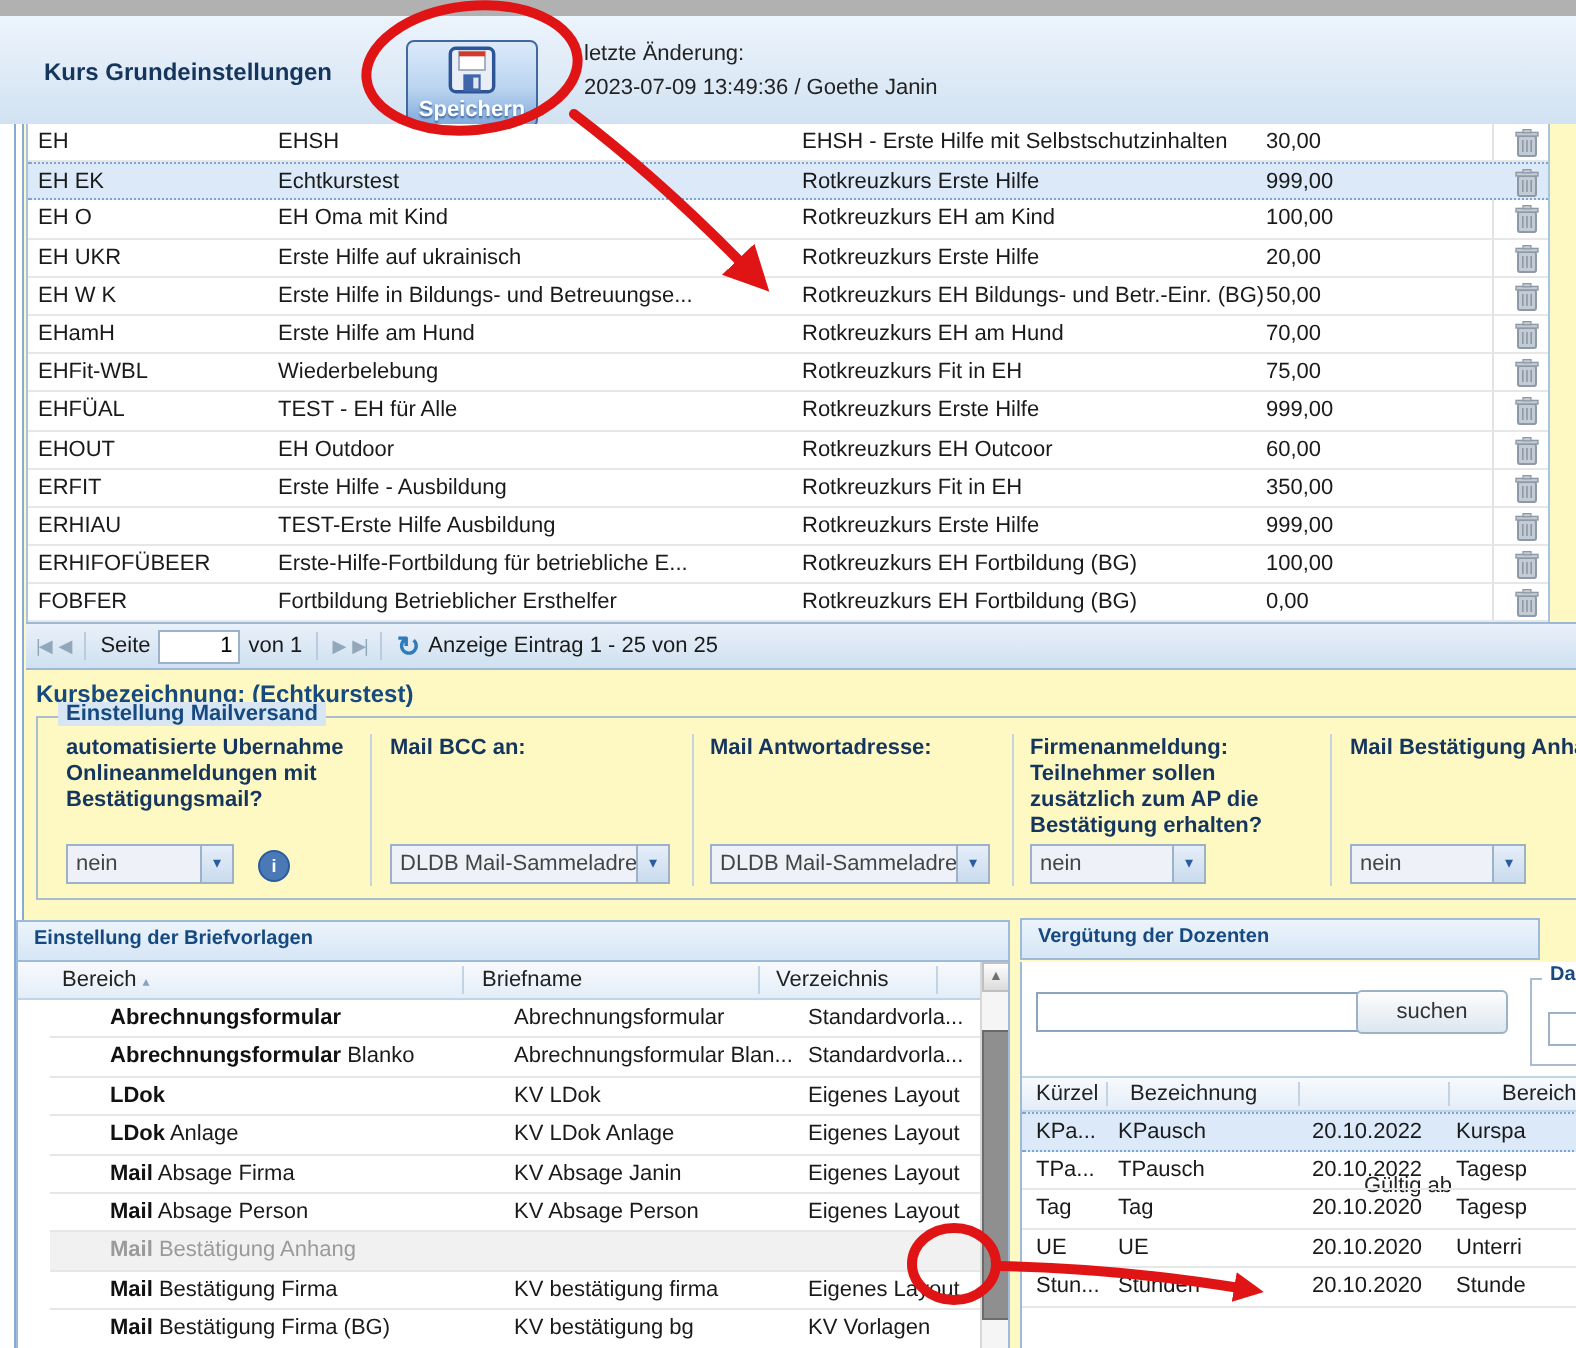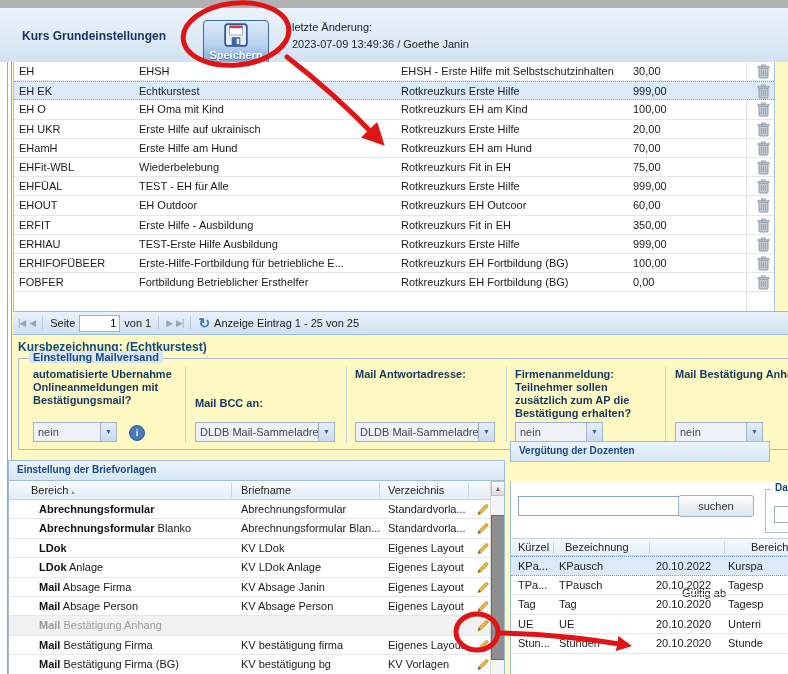--- a/index.html
+++ b/index.html
@@ -52,21 +52,21 @@
   
   .phd{position:absolute;height:21px;background:linear-gradient(#ecf4fc,#d6e6f5);border:1px solid #9dbbd9;box-sizing:border-box;}
   .phd>span{position:absolute;left:8px;top:3px;font-weight:bold;font-size:10px;color:#15497f;white-space:nowrap;}
   
   .lpanel{position:absolute;left:8px;top:481px;width:497px;height:193px;background:#fff;
           border-left:1px solid #9dbbd9;border-right:1px solid #9dbbd9;box-sizing:border-box;overflow:hidden;}
   .lthead{position:relative;height:19px;background:linear-gradient(#f7fafd,#e3edf8);border-bottom:1px solid #c2d3e4;box-sizing:border-box;}
   .lthead>span{position:absolute;top:3px;color:#222;cursor:pointer;white-space:nowrap;}
   .lthead .hsep{position:absolute;top:2px;bottom:2px;border-left:1px solid #c2d3e4;}
   .sort{color:#87a3c0;font-size:7px;margin-left:3px;}
-  .lrow{position:relative;height:19.4px;border-bottom:1px solid #e7e7e7;box-sizing:border-box;}
+  .lrow{position:relative;height:19.4px;border-bottom:1px solid #e7e7e7;box-sizing:border-box;margin-left:16px;}
   .lrow>span{position:absolute;top:3px;white-space:nowrap;}
   .lrow b{color:#111;}
   .lrow.muted{background:#f1f1f1;color:#9a9a9a;}
   .lrow.muted b{color:#9a9a9a;}
   .lb{left:30px;} .lbrief{left:232px;} .lverz{left:379px;}
   .pencil{left:466px !important;top:2px !important;width:15px;height:15px;cursor:pointer;}
   .lscroll{position:absolute;left:481px;top:0;width:15px;height:193px;background:#f5f5f5;border-left:1px solid #d7d7d7;box-sizing:border-box;}
   .sb-up{position:absolute;left:0;top:0;right:0;height:15px;background:linear-gradient(#fdfdfd,#dcdcdc);
          border:1px solid #c0c0c0;box-sizing:border-box;color:#707070;font-size:7px;text-align:center;line-height:13px;cursor:pointer;}
   .sb-thumb{position:absolute;left:0;right:0;top:34px;height:145px;background:#8f8f8f;border:1px solid #6b6b6b;box-sizing:border-box;cursor:grab;}
@@ -163,20 +163,32 @@
       <span class="cc-cat">Rotkreuzkurs Erste Hilfe</span>
       <span class="cc-price">20,00</span>
       <span class="cc-trash"><svg width="13" height="15" viewBox="0 0 13 15">
             <rect x="2" y="4" width="9" height="10" rx="1" fill="#c3cbd4" stroke="#8d99a6"></rect>
             <rect x="1" y="2.2" width="11" height="1.8" fill="#c3cbd4" stroke="#8d99a6" stroke-width="0.7"></rect>
             <rect x="4.5" y="0.8" width="4" height="1.6" fill="#c3cbd4" stroke="#8d99a6" stroke-width="0.6"></rect>
             <path d="M4.4 6 V12 M6.5 6 V12 M8.6 6 V12" stroke="#8d99a6" stroke-width="0.8" fill="none"></path>
           </svg></span>
     </div>
     <div class="crow">
+      <span class="cc-code">EH W K</span>
+      <span class="cc-name">Erste Hilfe in Bildungs- und Betreuungse...</span>
+      <span class="cc-cat">Rotkreuzkurs EH Bildungs- und Betr.-Einr. (BG)</span>
+      <span class="cc-price">50,00</span>
+      <span class="cc-trash"><svg width="13" height="15" viewBox="0 0 13 15">
+            <rect x="2" y="4" width="9" height="10" rx="1" fill="#c3cbd4" stroke="#8d99a6"></rect>
+            <rect x="1" y="2.2" width="11" height="1.8" fill="#c3cbd4" stroke="#8d99a6" stroke-width="0.7"></rect>
+            <rect x="4.5" y="0.8" width="4" height="1.6" fill="#c3cbd4" stroke="#8d99a6" stroke-width="0.6"></rect>
+            <path d="M4.4 6 V12 M6.5 6 V12 M8.6 6 V12" stroke="#8d99a6" stroke-width="0.8" fill="none"></path>
+          </svg></span>
+    </div>
+    <div class="crow">
       <span class="cc-code">EHamH</span>
       <span class="cc-name">Erste Hilfe am Hund</span>
       <span class="cc-cat">Rotkreuzkurs EH am Hund</span>
       <span class="cc-price">70,00</span>
       <span class="cc-trash"><svg width="13" height="15" viewBox="0 0 13 15">
             <rect x="2" y="4" width="9" height="10" rx="1" fill="#c3cbd4" stroke="#8d99a6"></rect>
             <rect x="1" y="2.2" width="11" height="1.8" fill="#c3cbd4" stroke="#8d99a6" stroke-width="0.7"></rect>
             <rect x="4.5" y="0.8" width="4" height="1.6" fill="#c3cbd4" stroke="#8d99a6" stroke-width="0.6"></rect>
             <path d="M4.4 6 V12 M6.5 6 V12 M8.6 6 V12" stroke="#8d99a6" stroke-width="0.8" fill="none"></path>
           </svg></span>
@@ -285,21 +297,21 @@
   <div class="kursbez">Kursbezeichnung: (Echtkurstest)</div>
 
   <div class="mailfs">
     <span class="fslabel">Einstellung Mailversand</span>
     <span class="fssep" style="left:166px;"></span>
     <span class="fssep" style="left:327px;"></span>
     <span class="fssep" style="left:487px;"></span>
     <span class="fssep" style="left:646px;"></span>
 
     <div class="flabel" style="left:14px;width:152px;">automatisierte Ubernahme Onlineanmeldungen mit Bestätigungsmail?</div>
-    <div class="flabel" style="left:176px;width:140px;margin-top:29px;">Mail BCC an:</div>
+    <div class="flabel" style="left:176px;width:140px;">Mail BCC an:</div>
     <div class="flabel" style="left:336px;width:140px;">Mail Antwortadresse:</div>
     <div class="flabel" style="left:496px;width:148px;">Firmenanmeldung: Teilnehmer sollen zusätzlich zum AP die Bestätigung erhalten?</div>
     <div class="flabel" style="left:656px;width:130px;white-space:nowrap;overflow:hidden;">Mail Bestätigung Anha</div>
 
     <div class="combo" style="left:14px;width:84px;">
       <span class="t">nein</span>
       <span class="trig">▾</span>
     </div>
     <span class="info">i</span>
     <div class="combo" style="left:176px;width:140px;">
@@ -414,21 +426,21 @@
             <path d="M3 12.6 L4.1 9.7 L5.9 11.5 Z" fill="#6b625a"></path>
           </svg></span>
     </div>
 
     <div class="lscroll">
       <div class="sb-up">▲</div>
       <div class="sb-thumb"></div>
     </div>
   </div>
 
-  <div class="phd" style="left:510px;top:441px;width:260px;">
+  <div class="phd" style="left:510px;top:459px;width:260px;">
     <span>Vergütung der Dozenten</span>
   </div>
   <div class="rpanel">
     <input class="searchin" value="" style="">
     <div class="suchbtn">suchen</div>
     <div class="dafs">
       <span class="fslabel">Da</span>
       <span class="dainput"></span>
     </div>
 

